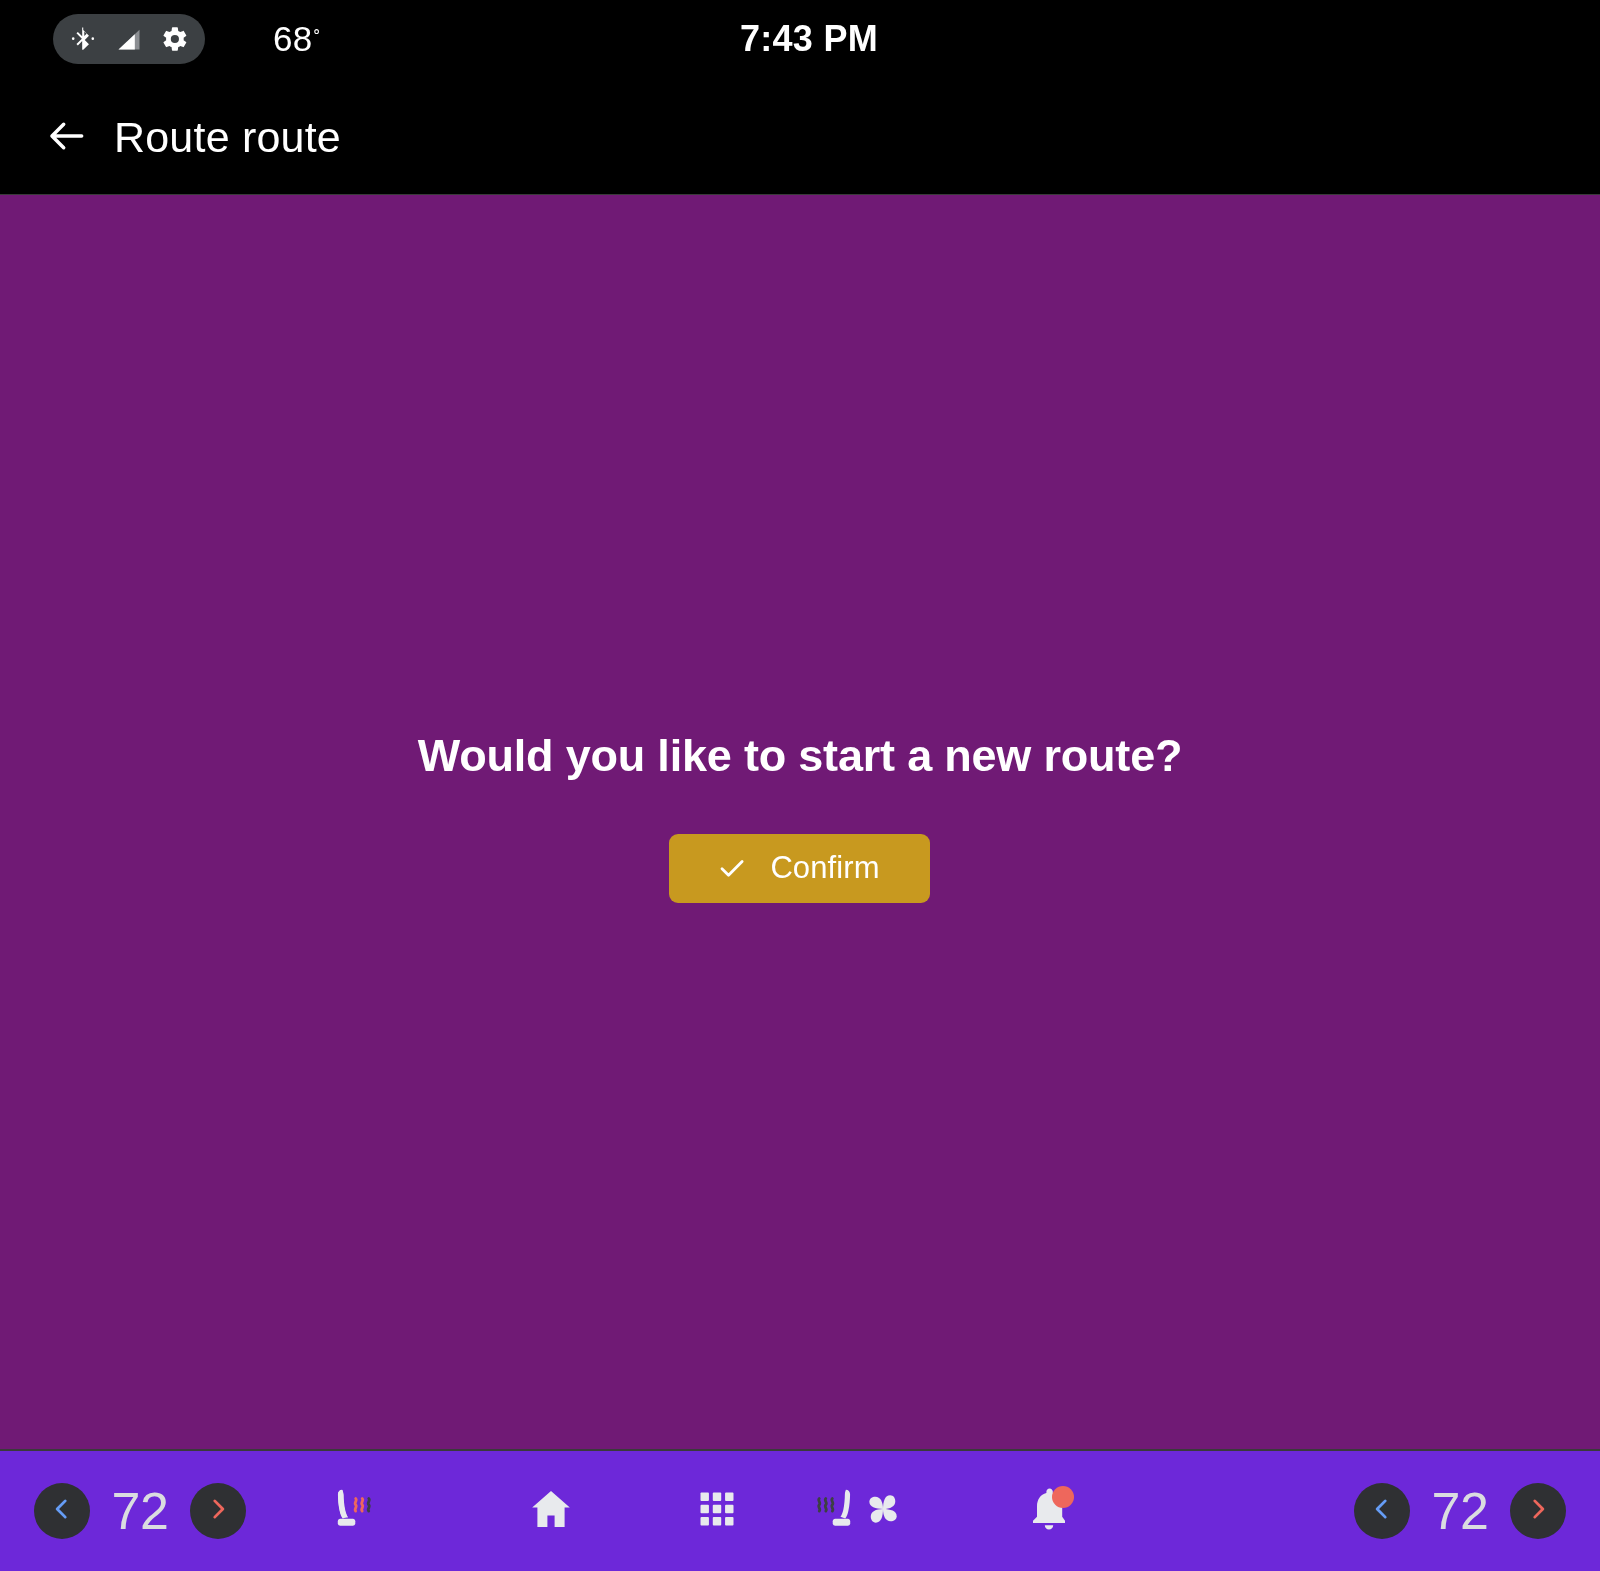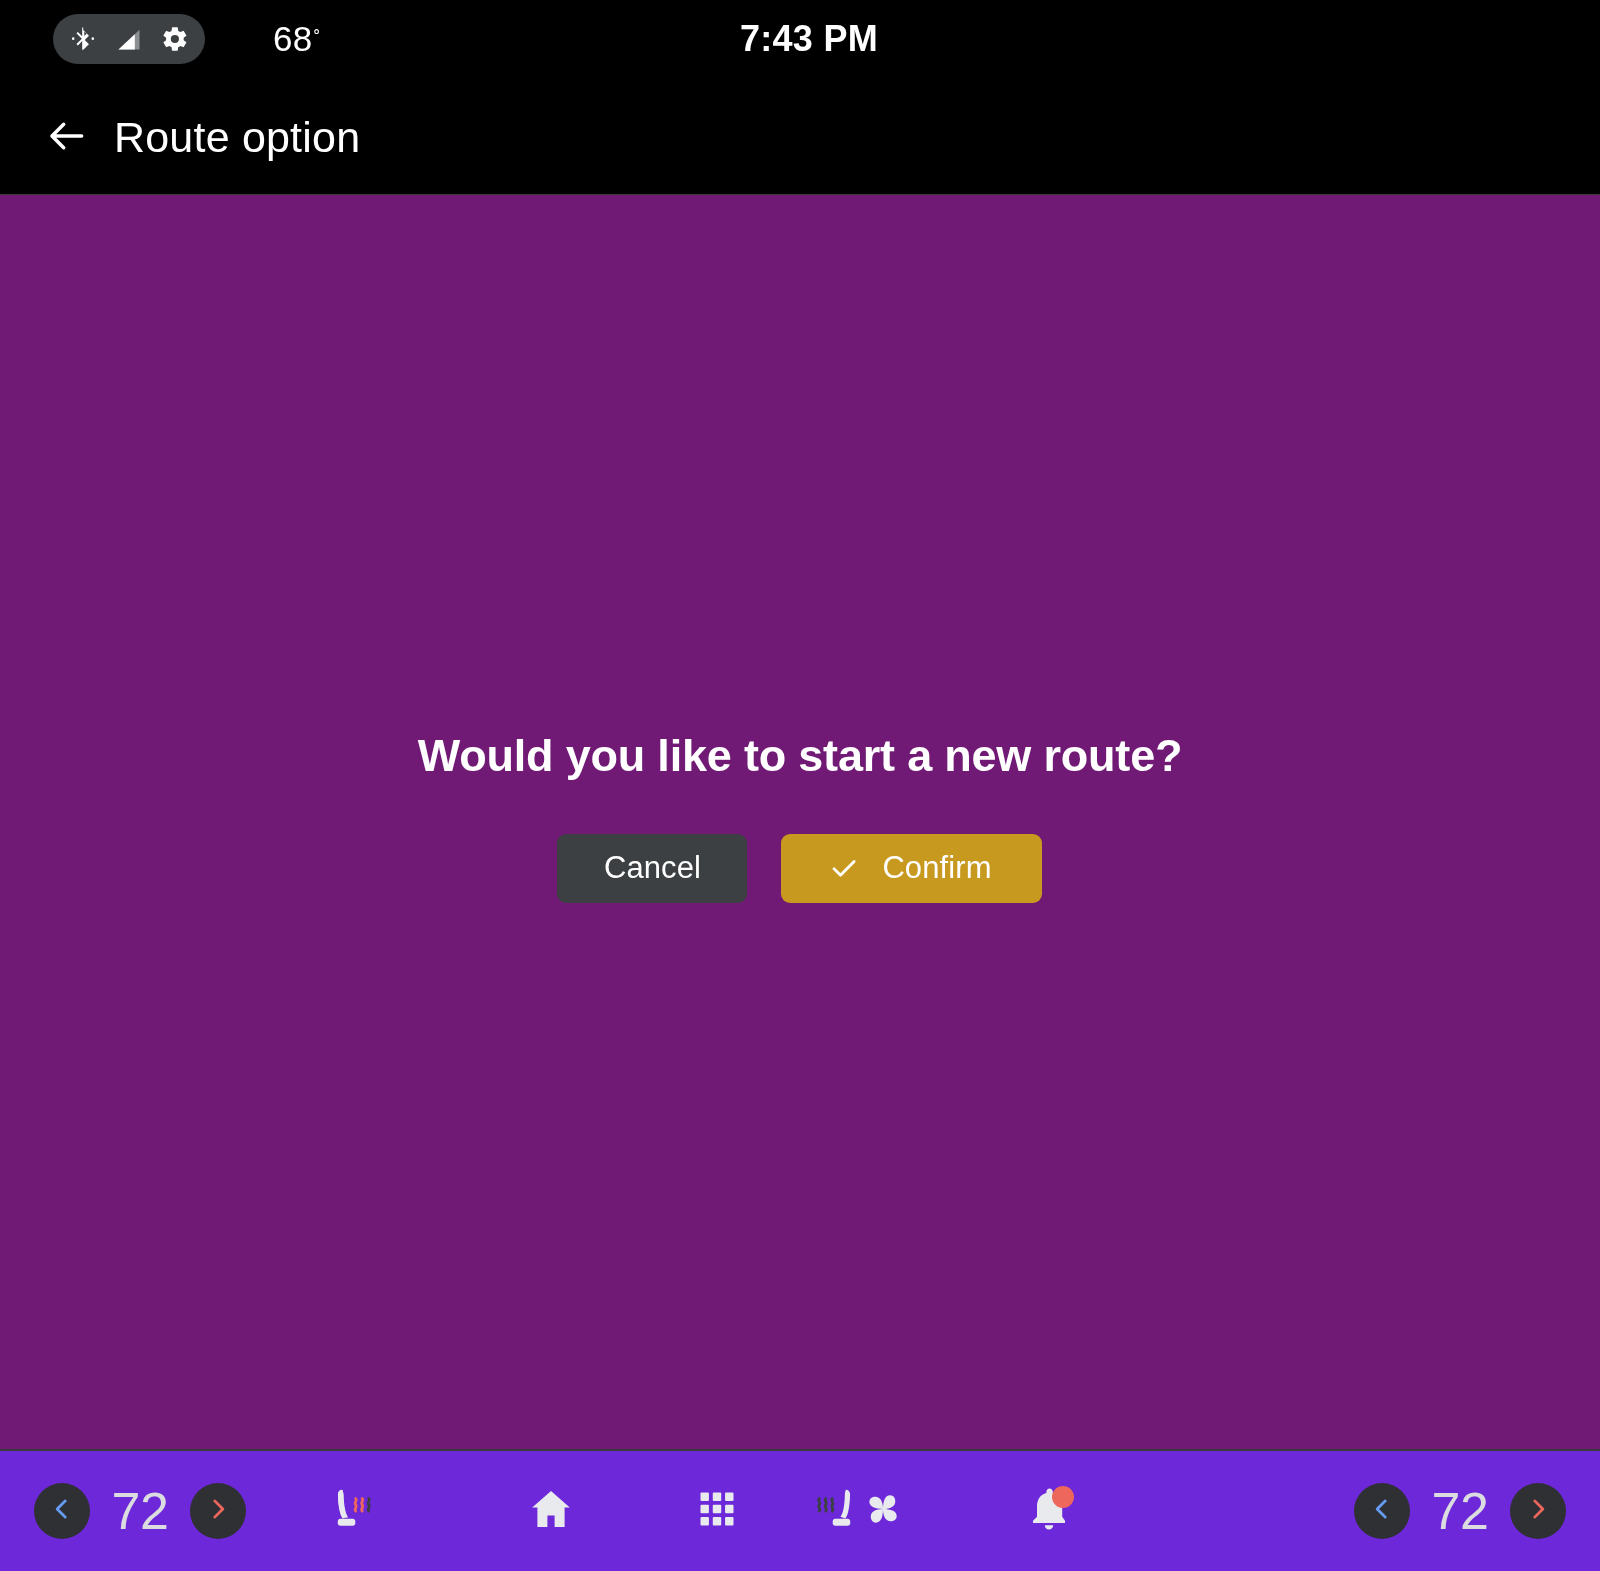--- a/index.html
+++ b/index.html
@@ -168,32 +168,29 @@
   </div>
 
   <div class="app-bar">
     <div class="back-btn">
       <span>
         <svg viewBox="0 0 24 24" width="44" height="44">
           <path fill="none" stroke="#ffffff" stroke-width="1.9" stroke-linecap="round" stroke-linejoin="round" d="M20 12H4.2M10.2 5.6 3.8 12l6.4 6.4"></path>
         </svg>
       </span>
     </div>
-    <div class="app-title">Route option</div>
+    <div class="app-title">Route route</div>
   </div>
   <div class="divider-top"></div>
 
   <div class="content">
     <div class="dialog">
       <div class="dialog-inner">
         <div class="dialog-message">Would you like to start a new route?</div>
         <div class="dialog-actions">
-          <button class="btn btn-cancel">
-            <span>Cancel</span>
-          </button>
           <button class="btn btn-confirm">
             <span class="check">
               <svg viewBox="0 0 24 24" width="32" height="32">
                 <path fill="none" stroke="#ffffff" stroke-width="2.1" stroke-linecap="round" stroke-linejoin="round" d="M4.5 12.6 9.4 17.5 19.6 7.2"></path>
               </svg>
             </span>
             <span>Confirm</span>
           </button>
         </div>
       </div>

